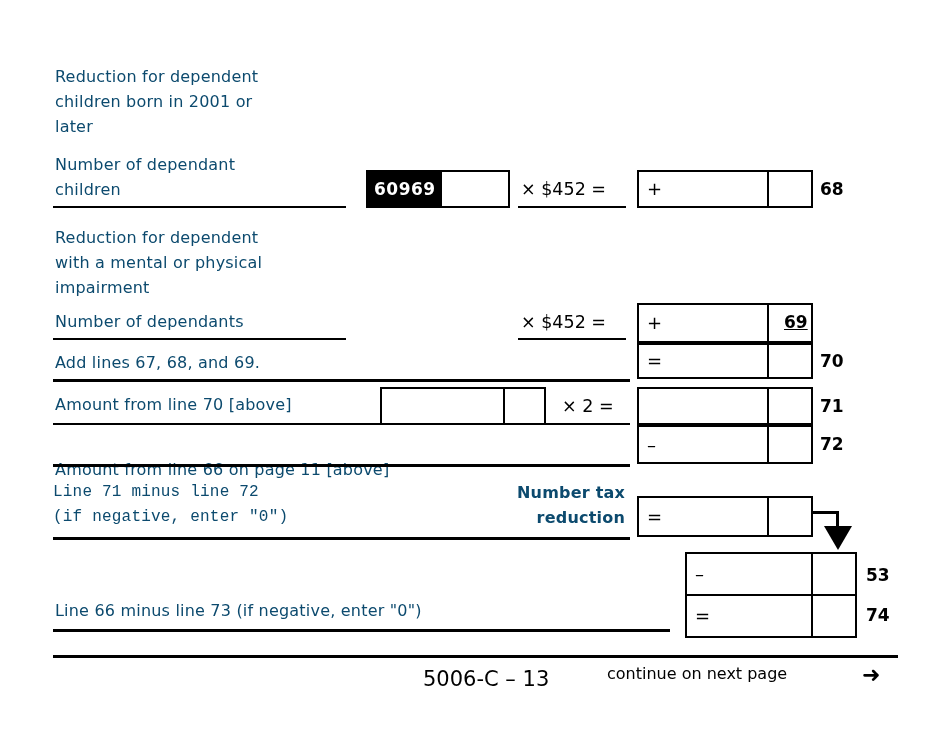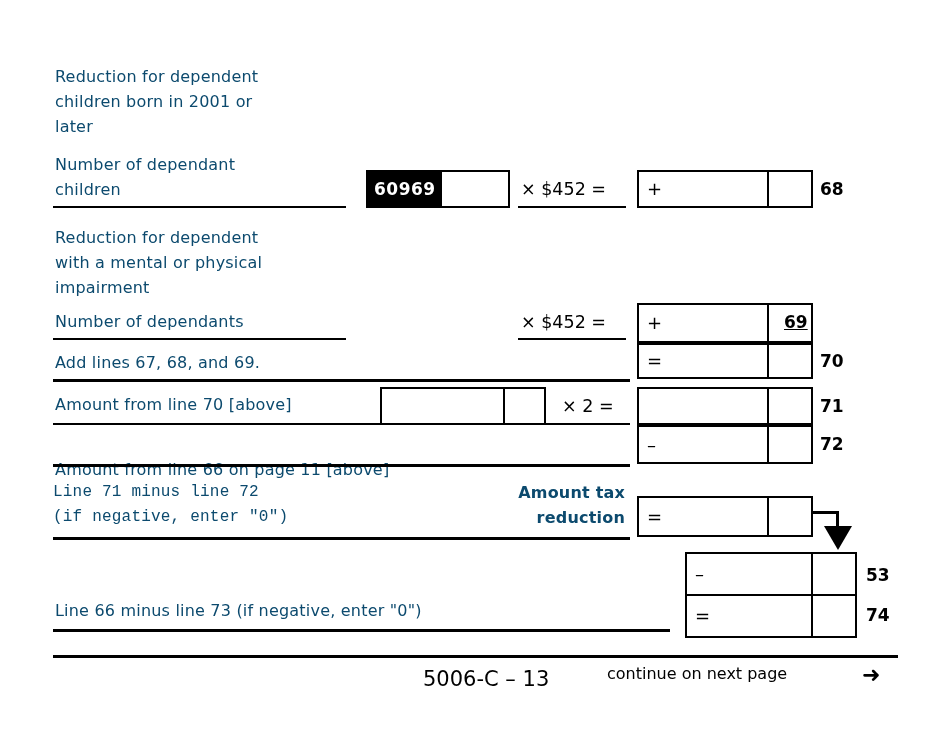--- a/index.html
+++ b/index.html
@@ -202,21 +202,21 @@
 
   <div class="ambox" style="left:637px; top:425px; width:176px; height:39px;">
     <div class="sign">–</div>
     <div class="divider" style="left:128px;"></div>
   </div>
   <div class="lineno" style="left:820px; top:436px;">72</div>
 
   <div class="txt" style="left:53px; top:480px; width:420px;font-family:Liberation Mono, monospace;">Line 71 minus line 72
 (if negative, enter "0")</div>
 
-  <div class="txt bold right" style="left:345px; top:480px; width:280px;">Amount tax
+  <div class="txt bold right" style="left:345px; top:480px; width:280px;">Number tax
 reduction</div>
 
   <div class="rule thick" style="left:53px; top:537px; width:577px;"></div>
 
   <div class="ambox" style="left:637px; top:496px; width:176px; height:41px;">
     <div class="sign">=</div>
     <div class="divider" style="left:128px;"></div>
   </div>
 
   <div class="conn-h" style="left:811px; top:511px; width:28px; height:3px;"></div>

